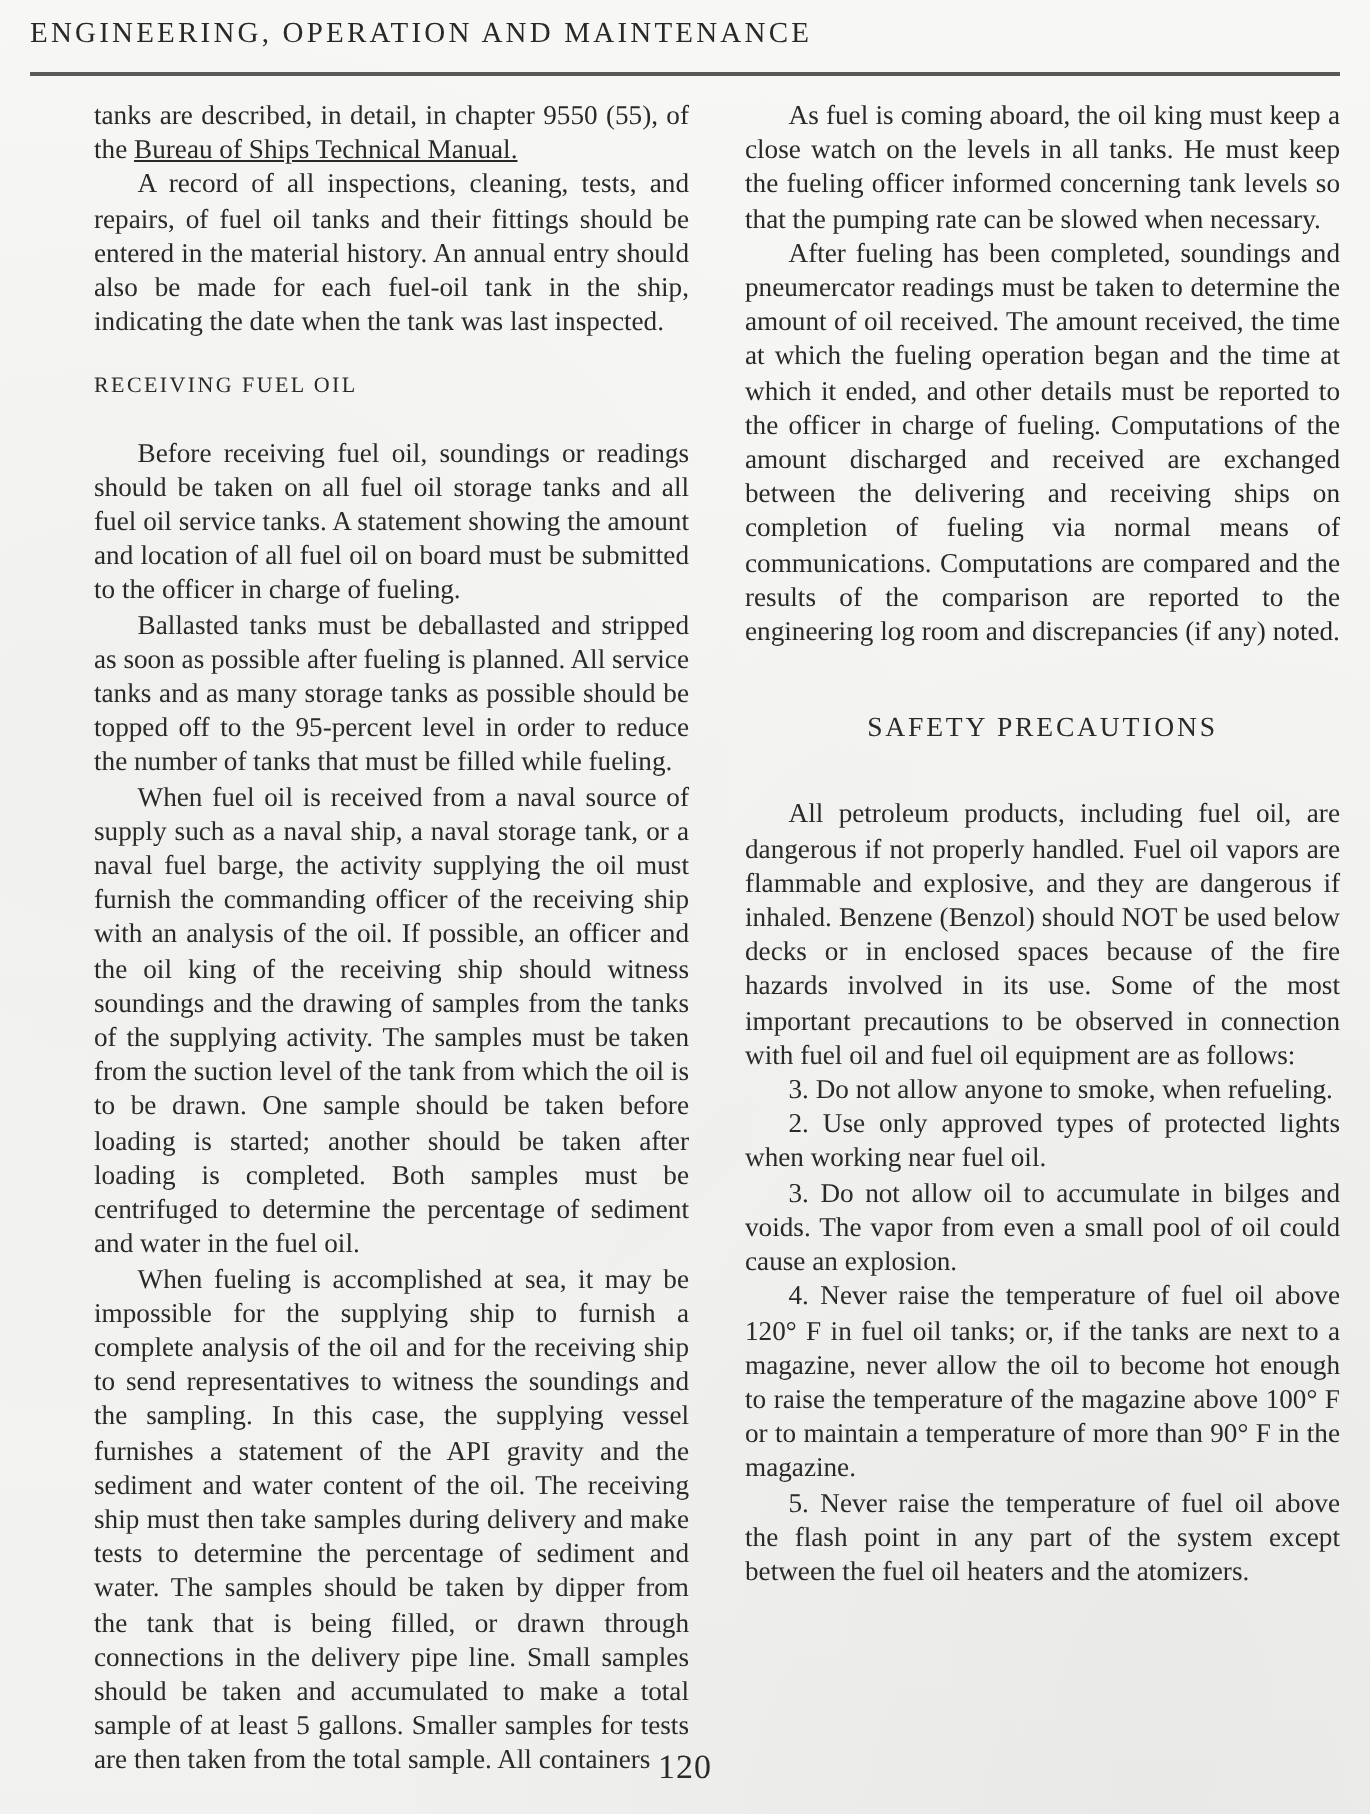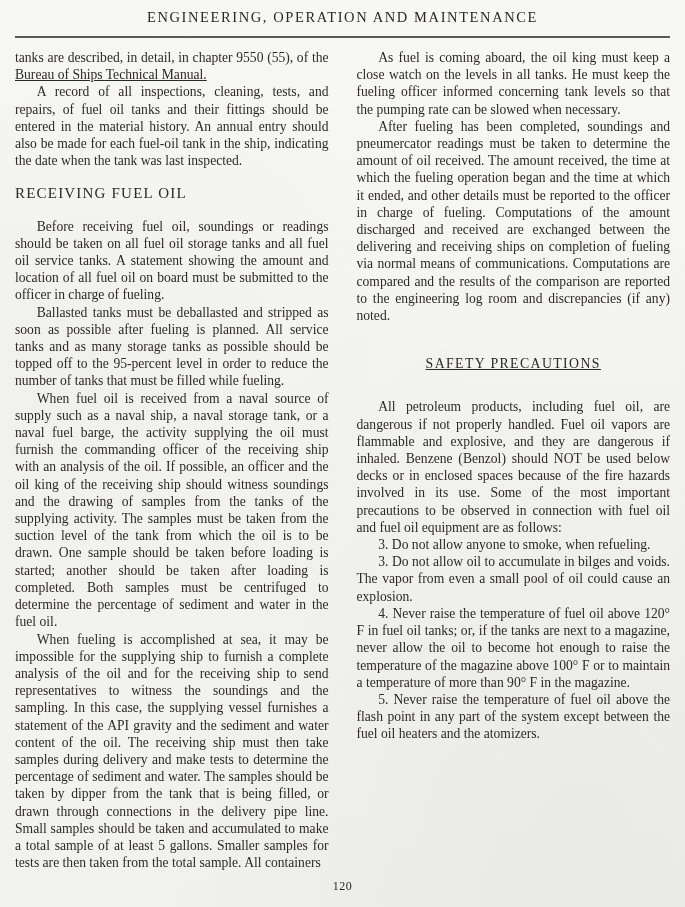--- a/index.html
+++ b/index.html
@@ -14,35 +14,36 @@
     padding: 7px 15px 0 15px;
     background:
       radial-gradient(ellipse at 85% 95%, rgba(0,0,0,0.035), transparent 55%),
       radial-gradient(ellipse at 10% 40%, rgba(0,0,0,0.02), transparent 50%),
       linear-gradient(180deg, #f7f7f5 0%, #f4f4f2 55%, #f1f1ef 100%);
     color: #262524;
     font-family: "Liberation Serif", "DejaVu Serif", serif;
     overflow: hidden;
   }
   .page-header {
-    text-align: center;
+    text-align: left;
     font-size: 14.5px;
     letter-spacing: 1.6px;
     padding-top: 2px;
     color: #2a2927;
   }
   .header-rule {
     border: none;
     border-top: 2px solid #5a5955;
     margin: 10px 0 0 0;
   }
   .columns {
     display: flex;
     gap: 28px;
     margin-top: 11px;
+    margin-left: 32px;
   }
   .col {
     width: 317px;
     font-size: 13.6px;
     line-height: 17.2px;
     text-align: justify;
     color: #2b2a28;
   }
   .col p {
     margin: 0;
@@ -50,37 +51,36 @@
   }
   .col p.no-indent {
     text-indent: 0;
   }
   .underlined {
     text-decoration: underline;
   }
   .section-heading-left {
     margin: 16px 0 15px 0;
     letter-spacing: 1.2px;
-    font-size: 15px;
+    font-size: 11px;
     text-align: left;
   }
   .section-heading-center {
     margin: 31px 0 26px 0;
     letter-spacing: 1.4px;
     font-size: 13.8px;
     text-align: center;
-    text-decoration: underline;
   }
   .page-footer {
     position: absolute;
     bottom: 13px;
     left: 0;
     width: 100%;
     text-align: center;
-    font-size: 12px;
+    font-size: 17px;
     letter-spacing: 0.5px;
     color: #2b2a28;
   }
 </style>
 </head>
 <body>
 
 <div class="page">
 
   <div class="page-header">ENGINEERING, OPERATION AND MAINTENANCE</div>
@@ -102,20 +102,21 @@
 
     <div class="col">
       <p>As fuel is coming aboard, the oil king must keep a close watch on the levels in all tanks. He must keep the fueling officer informed concerning tank levels so that the pumping rate can be slowed when necessary.</p>
       <p>After fueling has been completed, soundings and pneumercator readings must be taken to determine the amount of oil received. The amount received, the time at which the fueling operation began and the time at which it ended, and other details must be reported to the officer in charge of fueling. Computations of the amount discharged and received are exchanged between the delivering and receiving ships on completion of fueling via normal means of communications. Computations are compared and the results of the comparison are reported to the engineering log room and discrepancies (if any) noted.</p>
 
       <div class="section-heading-center">SAFETY PRECAUTIONS</div>
 
       <p>All petroleum products, including fuel oil, are dangerous if not properly handled. Fuel oil vapors are flammable and explosive, and they are dangerous if inhaled. Benzene (Benzol) should NOT be used below decks or in enclosed spaces because of the fire hazards involved in its use. Some of the most important precautions to be observed in connection with fuel oil and fuel oil equipment are as follows:</p>
 
       <p>3.  Do not allow anyone to smoke, when refueling.</p>
+      <p>2.  Use only approved types of protected lights when working near fuel oil.</p>
       <p>3.  Do not allow oil to accumulate in bilges and voids. The vapor from even a small pool of oil could cause an explosion.</p>
       <p>4.  Never raise the temperature of fuel oil above 120° F in fuel oil tanks; or, if the tanks are next to a magazine, never allow the oil to become hot enough to raise the temperature of the magazine above 100° F or to maintain a temperature of more than 90° F in the magazine.</p>
       <p>5.  Never raise the temperature of fuel oil above the flash point in any part of the system except between the fuel oil heaters and the atomizers.</p>
     </div>
 
   </div>
 
   <div class="page-footer">120</div>
 
 </div>

